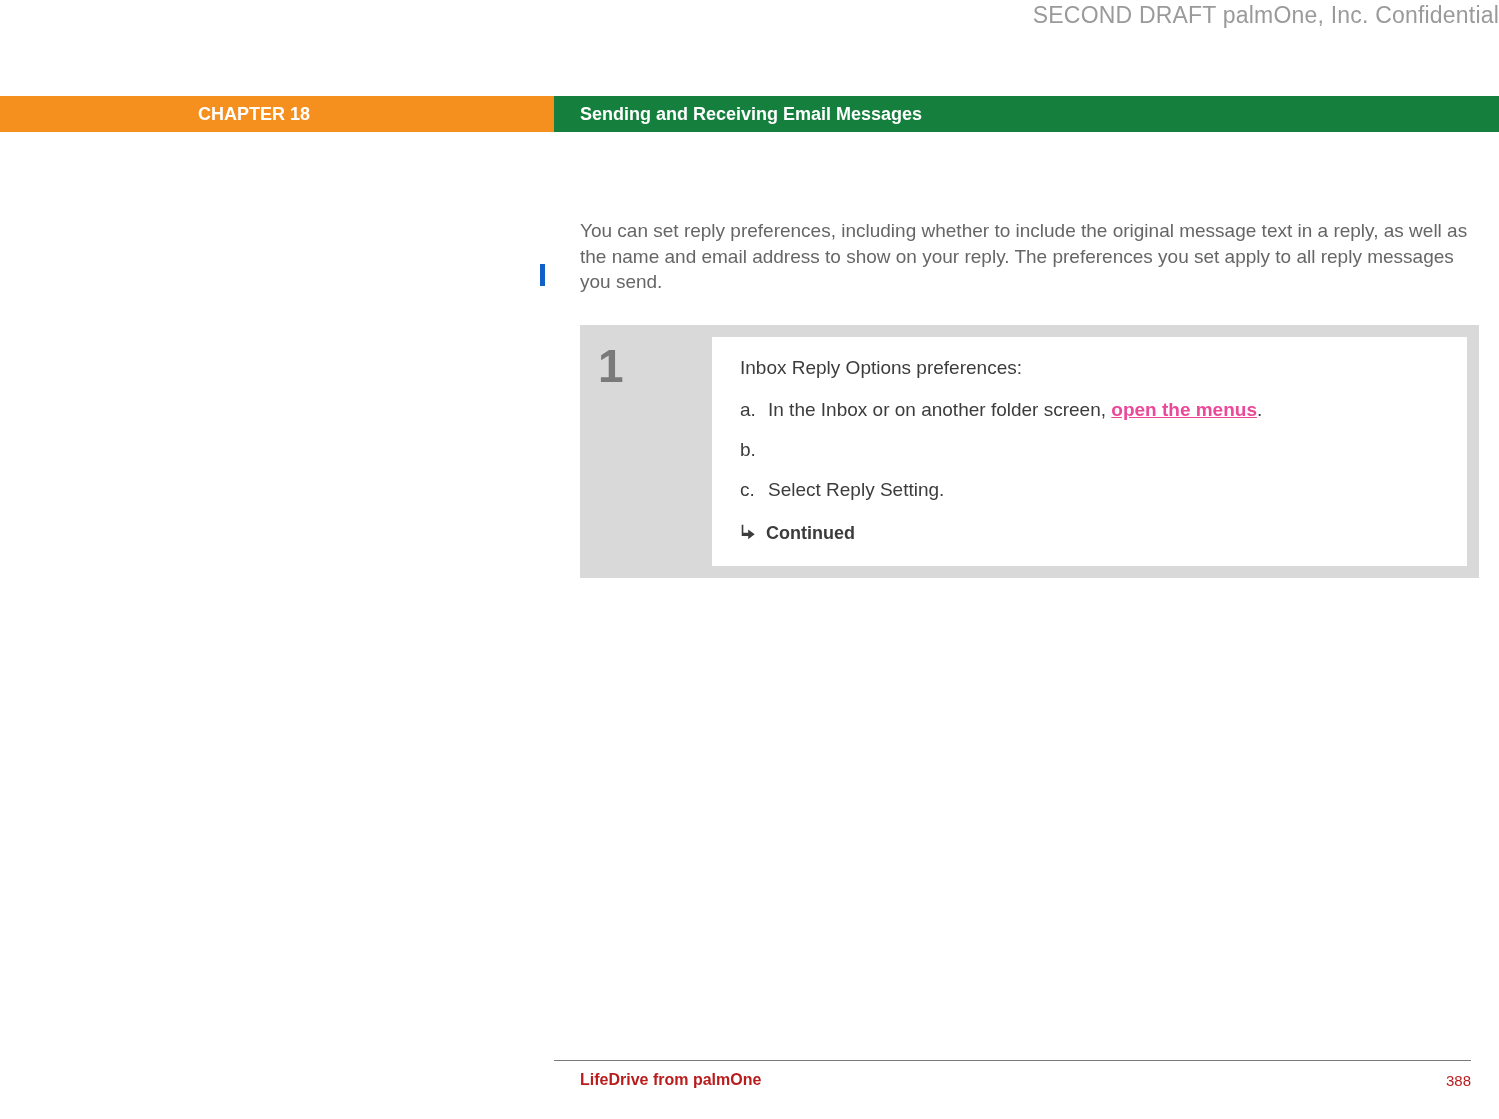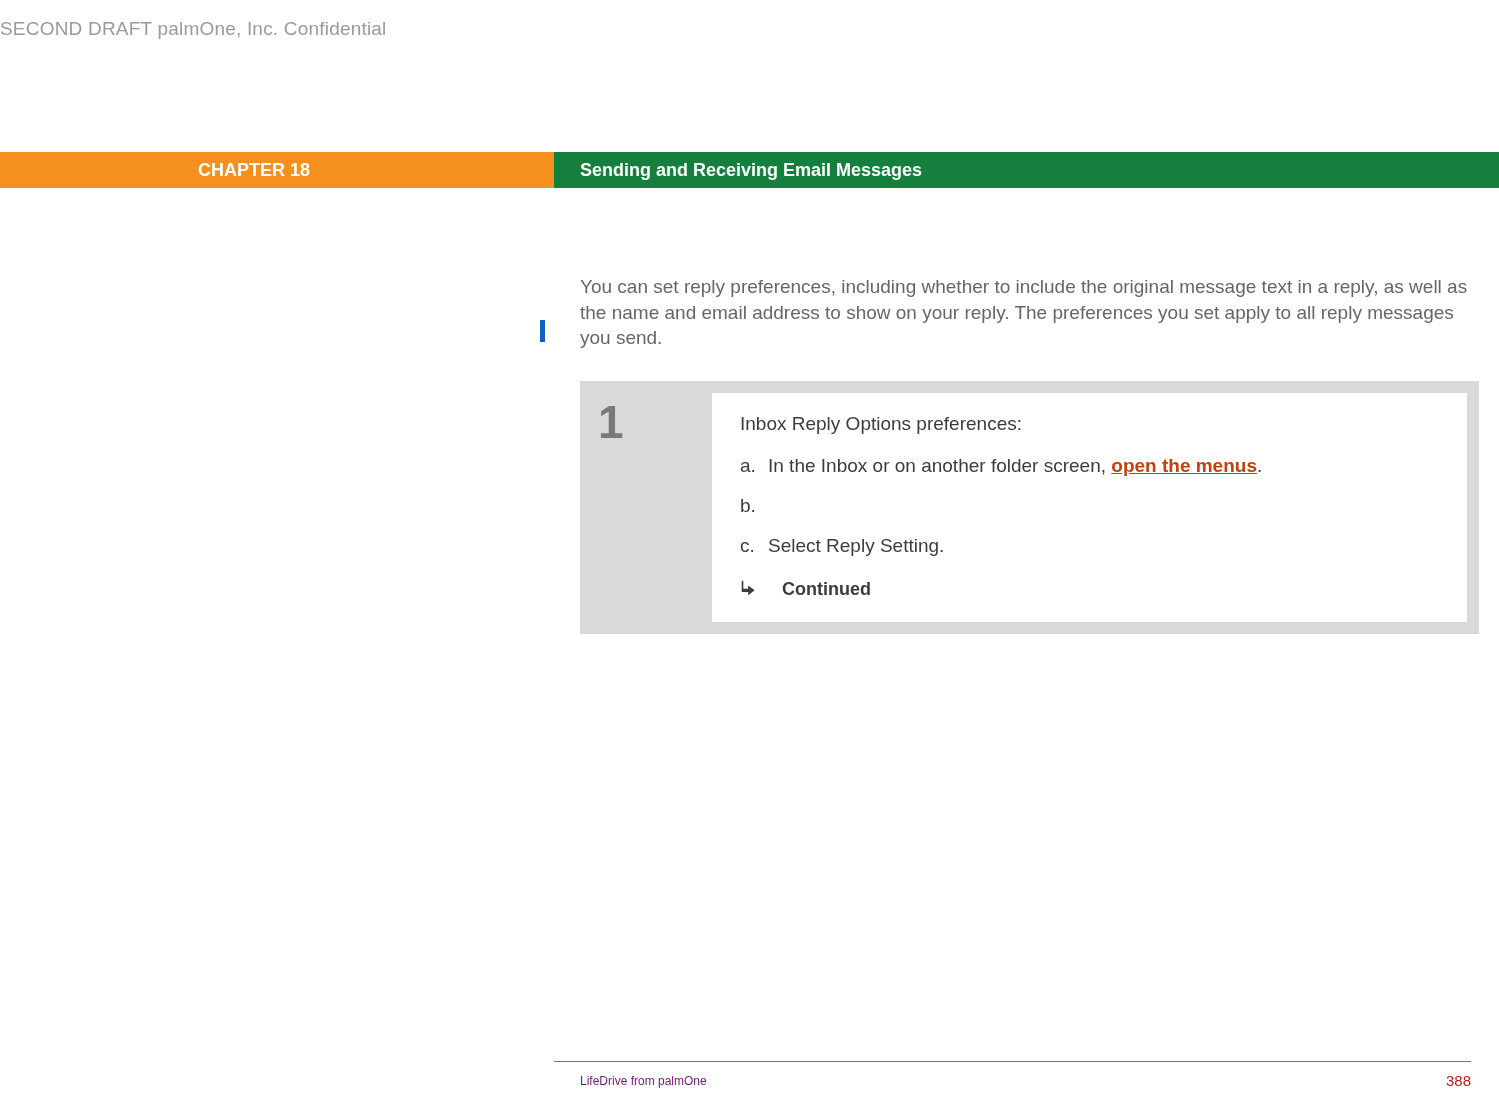--- a/index.html
+++ b/index.html
@@ -4,29 +4,29 @@
 <style>
   body {
     margin: 0;
     padding: 0;
     font-family: "Helvetica Neue", Helvetica, Arial, sans-serif;
     background: #fff;
     color: #333;
     width: 1499px;
   }
   .draft-header {
-    text-align: left;
+    text-align: right;
     color: #9a9a9a;
-    font-size: 19px;
-    padding-top: 18px;
+    font-size: 23px;
+    padding-top: 2px;
     letter-spacing: 0.2px;
   }
   .banner {
     display: flex;
-    margin-top: 112px;
+    margin-top: 67px;
     height: 36px;
     align-items: stretch;
   }
   .banner-left {
     width: 554px;
     background: #f5901e;
     display: flex;
     align-items: center;
     justify-content: flex-start;
     padding-left: 198px;
@@ -112,27 +112,27 @@
     color: #3c3c3c;
     margin-bottom: 18px;
     display: flex;
   }
   .sub-marker {
     width: 28px;
     flex-shrink: 0;
   }
   .link-underline {
     font-weight: bold;
-    color: #c2410c;
+    color: #ec4899;
   }
   .continued-row {
     display: flex;
     align-items: center;
     margin-top: 22px;
-    column-gap: 24px;
+    column-gap: 8px;
   }
   .continued-icon svg {
     width: 18px;
     height: 18px;
     display: block;
   }
   .continued-text {
     font-weight: bold;
     font-size: 18px;
     color: #3c3c3c;
@@ -142,23 +142,23 @@
     bottom: 30px;
     left: 554px;
     right: 28px;
     border-top: 1px solid #7a7a7a;
     padding-top: 10px;
     display: flex;
     justify-content: space-between;
     align-items: center;
   }
   .footer-left {
-    color: #701a75;
-    font-weight: normal;
-    font-size: 12px;
+    color: #b91c1c;
+    font-weight: bold;
+    font-size: 16px;
     padding-left: 26px;
   }
   .footer-right {
     color: #b91c1c;
     font-size: 15px;
   }
   .page-wrap {
     position: relative;
     height: 1119px;
     width: 1499px;

